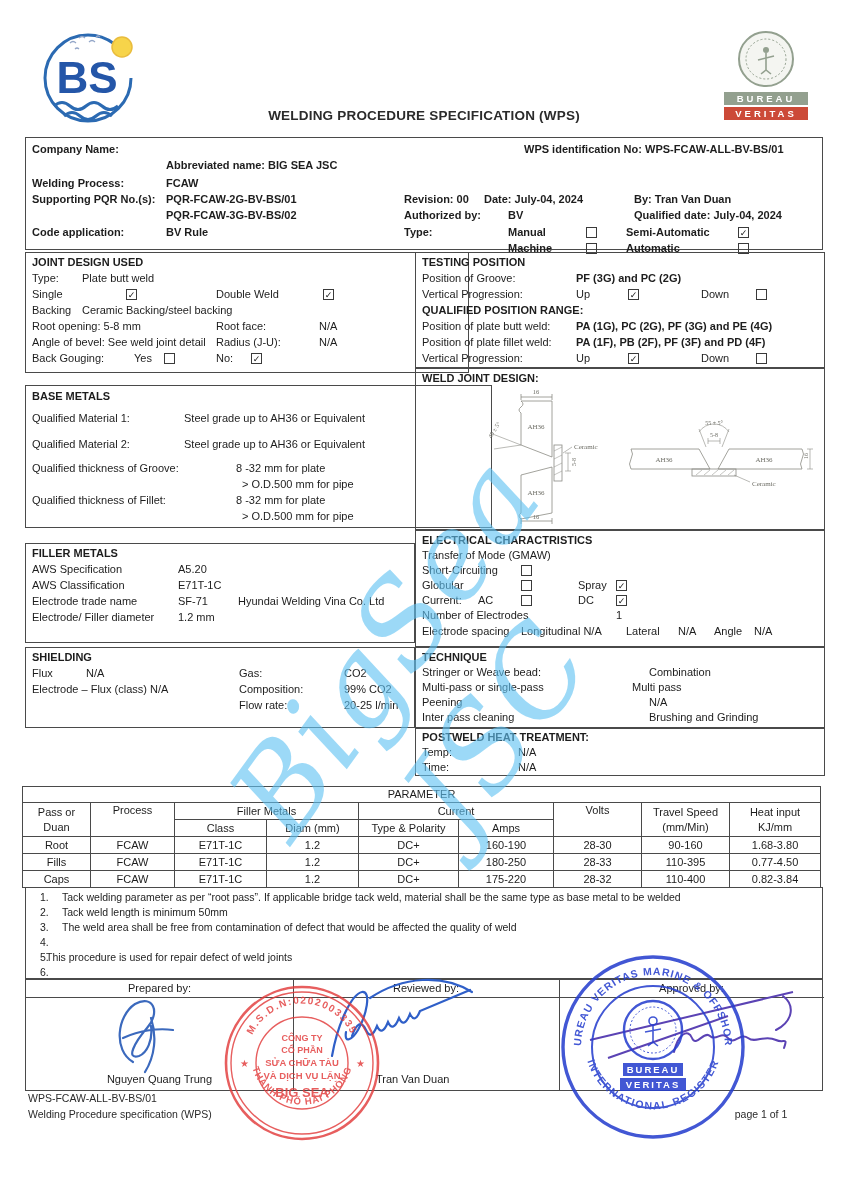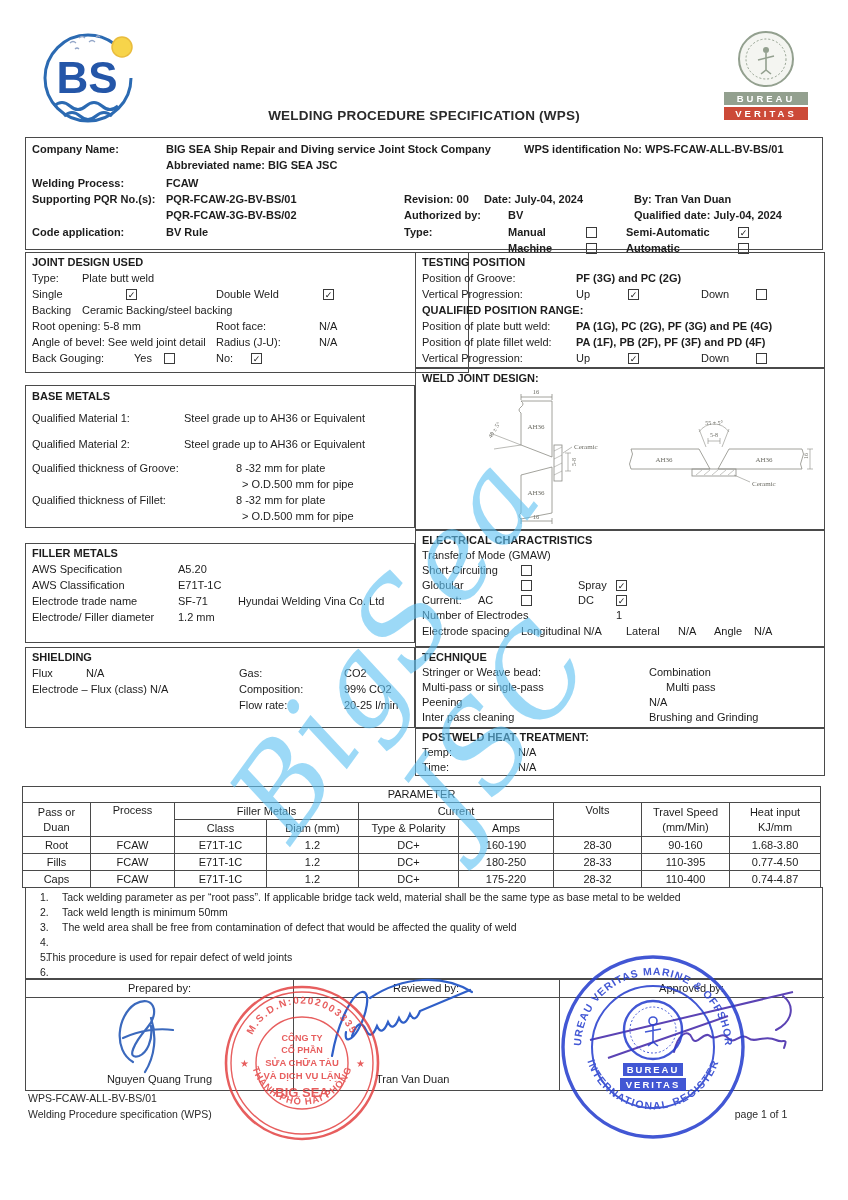--- a/index.html
+++ b/index.html
@@ -50,21 +50,20 @@
     <rect x="18" y="64" width="84" height="13" fill="#93a08f"></rect>
     <text x="60" y="74" text-anchor="middle" font-size="9.5" font-weight="bold" letter-spacing="3" fill="#ffffff">BUREAU</text>
     <rect x="18" y="79" width="84" height="13" fill="#cc4a38"></rect>
     <text x="60" y="89" text-anchor="middle" font-size="9.5" font-weight="bold" letter-spacing="3" fill="#ffffff">VERITAS</text>
   </svg>
 
   <div class="title">WELDING PROCEDURE SPECIFICATION (WPS)</div>
 
   <div class="box" style="left:25px;top:137px;width:798px;height:113px;">
     <span class="t b" style="left:6px;top:5px">Company Name:</span>
-    <span class="t b" style="left:140px;top:5px">BIG SEA Ship Repair and Diving service Joint Stock Company</span>
     <span class="t b" style="left:498px;top:5px">WPS identification No: WPS-FCAW-ALL-BV-BS/01</span>
     <span class="t b" style="left:140px;top:21px">Abbreviated name: BIG SEA JSC</span>
     <span class="t b" style="left:6px;top:39px">Welding Process:</span>
     <span class="t b" style="left:140px;top:39px">FCAW</span>
     <span class="t b" style="left:6px;top:55px">Supporting PQR No.(s):</span>
     <span class="t b" style="left:140px;top:55px">PQR-FCAW-2G-BV-BS/01</span>
     <span class="t b" style="left:378px;top:55px">Revision: 00</span>
     <span class="t b" style="left:458px;top:55px">Date: July-04, 2024</span>
     <span class="t b" style="left:608px;top:55px">By: Tran Van Duan</span>
     <span class="t b" style="left:140px;top:71px">PQR-FCAW-3G-BV-BS/02</span>
@@ -121,21 +120,21 @@
     <span class="t b" style="left:160px;top:67px">PA (1G), PC (2G), PF (3G) and PE (4G)</span>
     <span class="t" style="left:6px;top:83px">Position of plate fillet weld:</span>
     <span class="t b" style="left:160px;top:83px">PA (1F), PB (2F), PF (3F) and PD (4F)</span>
     <span class="t" style="left:6px;top:99px">Vertical Progression:</span>
     <span class="t" style="left:160px;top:99px">Up</span>
     <span class="cb" style="left:212px;top:100px">✓</span>
     <span class="t" style="left:285px;top:99px">Down</span>
     <span class="cb" style="left:340px;top:100px"></span>
   </div>
 
-  <div class="box" style="left:25px;top:385px;width:390px;height:143px;">
+  <div class="box" style="left:25px;top:385px;width:467px;height:143px;">
     <span class="t b" style="left:6px;top:4px">BASE METALS</span>
     <span class="t" style="left:6px;top:26px">Qualified Material 1:</span>
     <span class="t" style="left:158px;top:26px">Steel grade up to AH36 or Equivalent</span>
     <span class="t" style="left:6px;top:52px">Qualified Material 2:</span>
     <span class="t" style="left:158px;top:52px">Steel grade up to AH36 or Equivalent</span>
     <span class="t" style="left:6px;top:76px">Qualified thickness of Groove:</span>
     <span class="t" style="left:210px;top:76px">8 -32 mm for plate</span>
     <span class="t" style="left:216px;top:92px">&gt; O.D.500 mm for pipe</span>
     <span class="t" style="left:6px;top:108px">Qualified thickness of Fillet:</span>
     <span class="t" style="left:210px;top:108px">8 -32 mm for plate</span>
@@ -228,21 +227,21 @@
     <span class="t" style="left:318px;top:35px">99% CO2</span>
     <span class="t" style="left:213px;top:51px">Flow rate:</span>
     <span class="t" style="left:318px;top:51px">20-25 l/min</span>
   </div>
 
   <div class="box" style="left:415px;top:647px;width:410px;height:81px;">
     <span class="t b" style="left:6px;top:3px">TECHNIQUE</span>
     <span class="t" style="left:6px;top:18px">Stringer or Weave bead:</span>
     <span class="t" style="left:233px;top:18px">Combination</span>
     <span class="t" style="left:6px;top:33px">Multi-pass or single-pass</span>
-    <span class="t" style="left:250px;top:33px">Multi pass</span>
+    <span class="t" style="left:216px;top:33px">Multi pass</span>
     <span class="t" style="left:6px;top:48px">Peening</span>
     <span class="t" style="left:233px;top:48px">N/A</span>
     <span class="t" style="left:6px;top:63px">Inter pass cleaning</span>
     <span class="t" style="left:233px;top:63px">Brushing and Grinding</span>
   </div>
 
 
   <div class="box" style="left:415px;top:728px;width:410px;height:48px;">
     <span class="t b" style="left:6px;top:2px">POSTWELD HEAT TREATMENT:</span>
     <span class="t" style="left:6px;top:17px">Temp:</span>
@@ -306,21 +305,21 @@
     </tr>
     <tr>
       <td>Caps</td>
       <td>FCAW</td>
       <td>E71T-1C</td>
       <td>1.2</td>
       <td>DC+</td>
       <td>175-220</td>
       <td>28-32</td>
       <td>110-400</td>
-      <td>0.74-4.87</td>
+      <td>0.82-3.84</td>
     </tr>
   </tbody>
     </table>
 
   <div class="box" style="left:25px;top:887px;width:798px;height:92px;">
     <span class="t sm" style="left:14px;top:3px">1.</span>
     <span class="t sm" style="left:36px;top:3px">Tack welding parameter as per “root pass”. If applicable bridge tack weld, material shall be the same type as base metal to be welded</span>
     <span class="t sm" style="left:14px;top:18px">2.</span>
     <span class="t sm" style="left:36px;top:18px">Tack weld length is minimum 50mm</span>
     <span class="t sm" style="left:14px;top:33px">3.</span>

